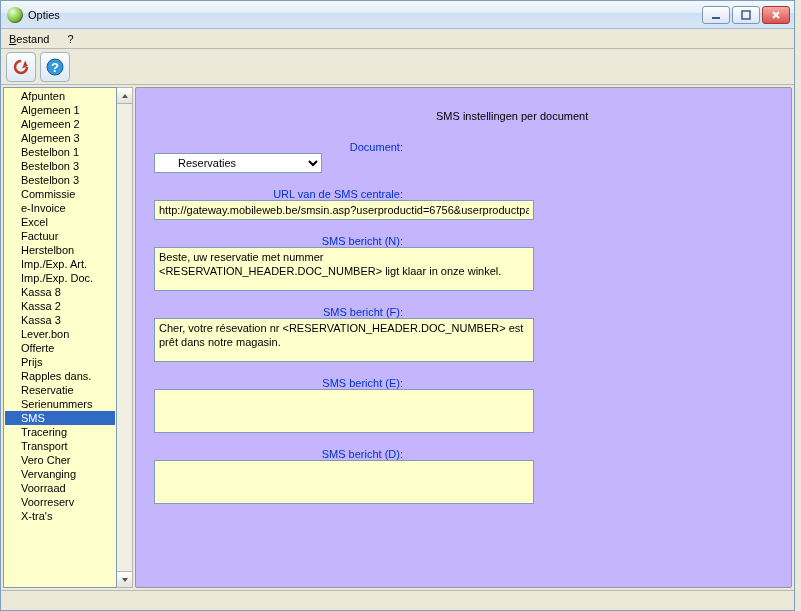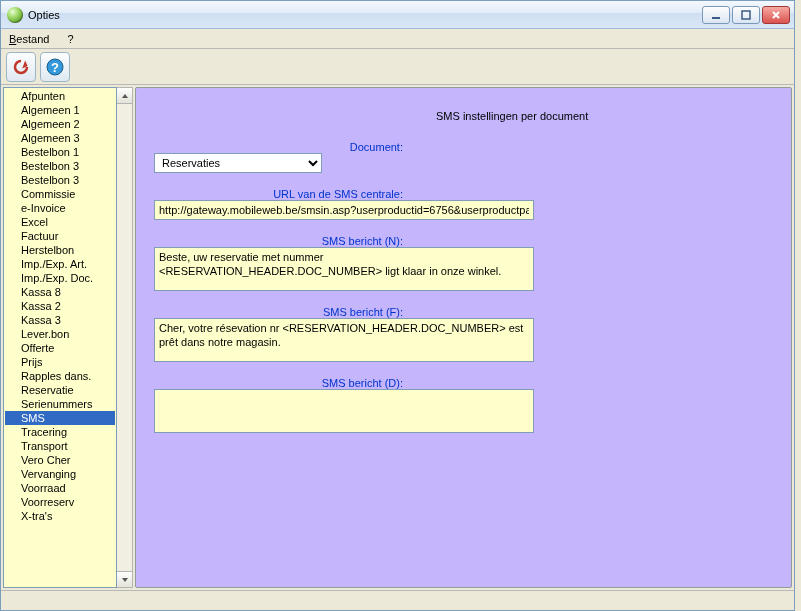--- a/index.html
+++ b/index.html
@@ -147,21 +147,21 @@
     padding-right: 6px;
     color: #0033cc;
     padding-top: 3px;
   }
   .form-select {
     width: 168px;
     height: 20px;
     border: 1px solid #7f9db9;
     font-family: inherit; font-size: 11px;
     background: #fff;
-    padding-left: 3px;
+    padding-left: 19px;
   }
   .form-input {
     width: 380px;
     height: 20px;
     border: 1px solid #7f9db9;
     background: #ffffcc;
     font-family: inherit; font-size: 11px;
     padding: 2px 4px;
     color: #000;
   }
@@ -297,20 +297,24 @@
       <div class="form-row">
         <div class="form-label">SMS bericht (N):</div>
         <textarea class="form-textarea" style="">Beste, uw reservatie met nummer &lt;RESERVATION_HEADER.DOC_NUMBER&gt; ligt klaar in onze winkel.</textarea>
       </div>
 
       <div class="form-row">
         <div class="form-label">SMS bericht (F):</div>
         <textarea class="form-textarea" style="">Cher, votre résevation nr &lt;RESERVATION_HEADER.DOC_NUMBER&gt; est prêt dans notre magasin.</textarea>
       </div>
 
+      <div class="form-row">
+        <div class="form-label">SMS bericht (E):</div>
+        <textarea class="form-textarea" style=""></textarea>
+      </div>
 
       <div class="form-row">
         <div class="form-label">SMS bericht (D):</div>
         <textarea class="form-textarea" style=""></textarea>
       </div>
     </div>
   </div>
 
   <div class="statusbar"></div>
 </div>

